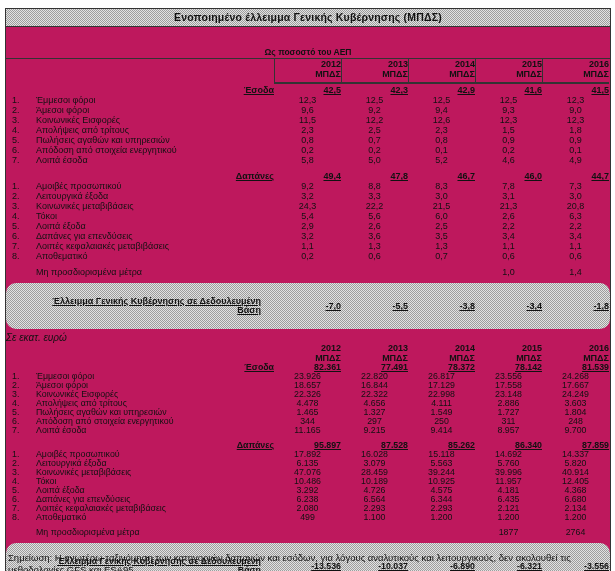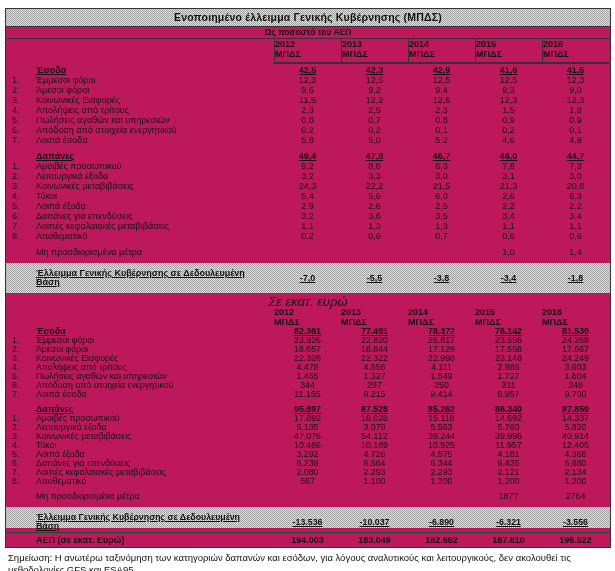--- a/index.html
+++ b/index.html
@@ -5,36 +5,36 @@
   html,body{margin:0;padding:0;background:#f6f6f4;}
   .page{position:relative;width:615px;height:571px;background:#ffffff;
         font-family:"Liberation Sans","DejaVu Sans",sans-serif;color:#111;overflow:hidden;}
   .doc-table{position:absolute;left:5px;top:8px;width:604px;border:1px solid #333;background:#be185d;}
   .shade{background-color:#c9c9c9;
          background-image:repeating-conic-gradient(#9d9d9d 0% 25%, #e2e2e2 0% 50%);
          background-size:2px 2px;}
   .title-bar{height:17px;line-height:17px;text-align:center;font-weight:bold;font-size:10.5px;
              border-bottom:1px solid #333;letter-spacing:.2px;}
   .heading-row{height:11px;line-height:11px;text-align:center;font-size:8.5px;font-weight:bold;
-               border-bottom:1px solid #333;}
-  .heading-eur{height:10px;line-height:10px;text-align:center;font-size:13px;font-style:italic;}
+               border-bottom:1px solid #333;margin-top:20px;}
+  .heading-eur{height:10px;line-height:10px;font-size:10px;font-style:italic;}
   .row{display:grid;grid-template-columns:28px 240px 67px 67px 67px 67px 67px;align-items:center;
        height:10px;line-height:10px;font-size:9px;}
   .hdr .row{height:11px;line-height:11px;}
-  .yc{text-align:left;font-weight:bold;font-size:9px;border-left:1px solid #333;height:100%;}
+  .yc{text-align:right;font-weight:bold;font-size:9px;border-left:1px solid #333;height:100%;}
   .mp .yc{border-bottom:2px solid #333;}
   .plain .yc{border:none;}
   .num{padding-left:6px;}
   .lbl{padding-left:2px;white-space:nowrap;overflow:visible;}
   .val{text-align:center;}
-  .b{font-weight:bold;}
+  .b{font-weight:bold;text-align:right;}
   .u{text-decoration:underline;}
   .gap{height:6px;}
   .gap-s{height:4px;}
-  .row.deficit{height:auto;padding:6px 0;}
+  .row.deficit{height:auto;padding:14px 0;border-radius:10px;}
   .row.deficit .lbl{white-space:normal;line-height:9px;max-width:225px;}
   .eur-rows .row{height:9px;line-height:9px;font-size:8.8px;}
   .gdp-row{border-top:1px solid #14532d;height:14px !important;line-height:14px !important;}
   .footnote{position:absolute;left:8px;top:552px;width:598px;font-size:9.5px;line-height:12px;}
 </style>
 </head>
 <body>
 
 <div class="page">
   <div class="doc-table">
@@ -364,21 +364,21 @@
           <span class="val">6.135</span>
           <span class="val">3.079</span>
           <span class="val">5.563</span>
           <span class="val">5.760</span>
           <span class="val">5.820</span>
         </div>
         <div class="row">
           <span class="num">3.</span>
           <span class="lbl">Κοινωνικές μεταβιβάσεις</span>
           <span class="val">47.076</span>
-          <span class="val">54.112</span>
+          <span class="val">28.459</span>
           <span class="val">39.244</span>
           <span class="val">39.996</span>
           <span class="val">40.914</span>
         </div>
         <div class="row">
           <span class="num">4.</span>
           <span class="lbl">Τόκοι</span>
           <span class="val">10.486</span>
           <span class="val">10.189</span>
           <span class="val">10.925</span>
@@ -408,21 +408,21 @@
           <span class="lbl">Λοιπές κεφαλαιακές μεταβιβάσεις</span>
           <span class="val">2.080</span>
           <span class="val">2.293</span>
           <span class="val">2.293</span>
           <span class="val">2.121</span>
           <span class="val">2.134</span>
         </div>
         <div class="row">
           <span class="num">8.</span>
           <span class="lbl">Αποθεματικό</span>
-          <span class="val">567</span>
+          <span class="val">499</span>
           <span class="val">1.100</span>
           <span class="val">1.200</span>
           <span class="val">1.200</span>
           <span class="val">1.200</span>
         </div>
         <div class="gap"></div>
         <div class="row">
           <span class="num"></span>
           <span class="lbl">Μη προσδιορισμένα μέτρα</span>
           <span class="val"></span>

